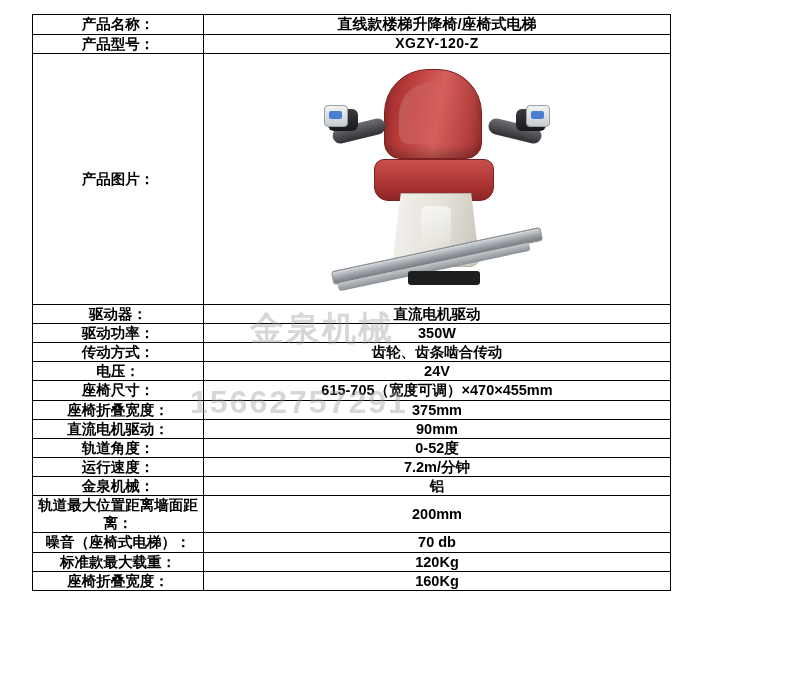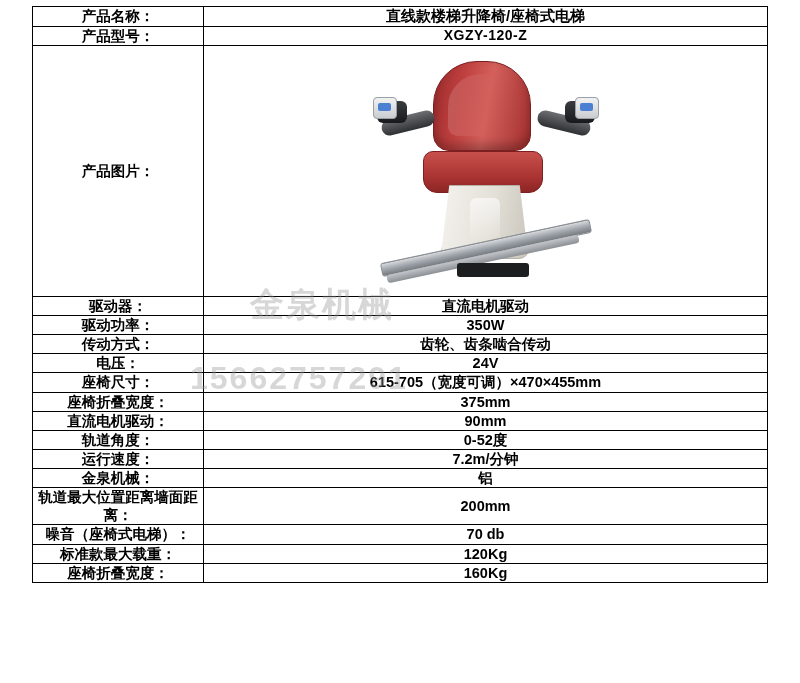--- a/index.html
+++ b/index.html
@@ -11,22 +11,22 @@
     width: 800px;
     height: 683px;
     font-family: "Liberation Sans", sans-serif;
     color: #000;
     position: relative;
     overflow: hidden;
   }
   .sheet {
     position: absolute;
     left: 32px;
-    top: 6px;
-    width: 736px;
+    top: 14px;
+    width: 639px;
   }
   table.spec {
     border-collapse: collapse;
     width: 100%;
     table-layout: fixed;
   }
   table.spec td {
     border: 1px solid #000;
     font-size: 14.5px;
     font-weight: bold;
@@ -196,20 +196,21 @@
     border-radius: 3px;
   }
   
   .wm {
     position: absolute;
     color: rgba(150,150,150,0.38);
     font-weight: bold;
     white-space: nowrap;
     pointer-events: none;
     letter-spacing: 2px;
+    margin-top: 24px;
   }
   .wm-brand {
     left: 250px;
     top: 282px;
     font-size: 34px;
   }
   .wm-phone {
     left: 190px;
     top: 360px;
     font-size: 32px;

